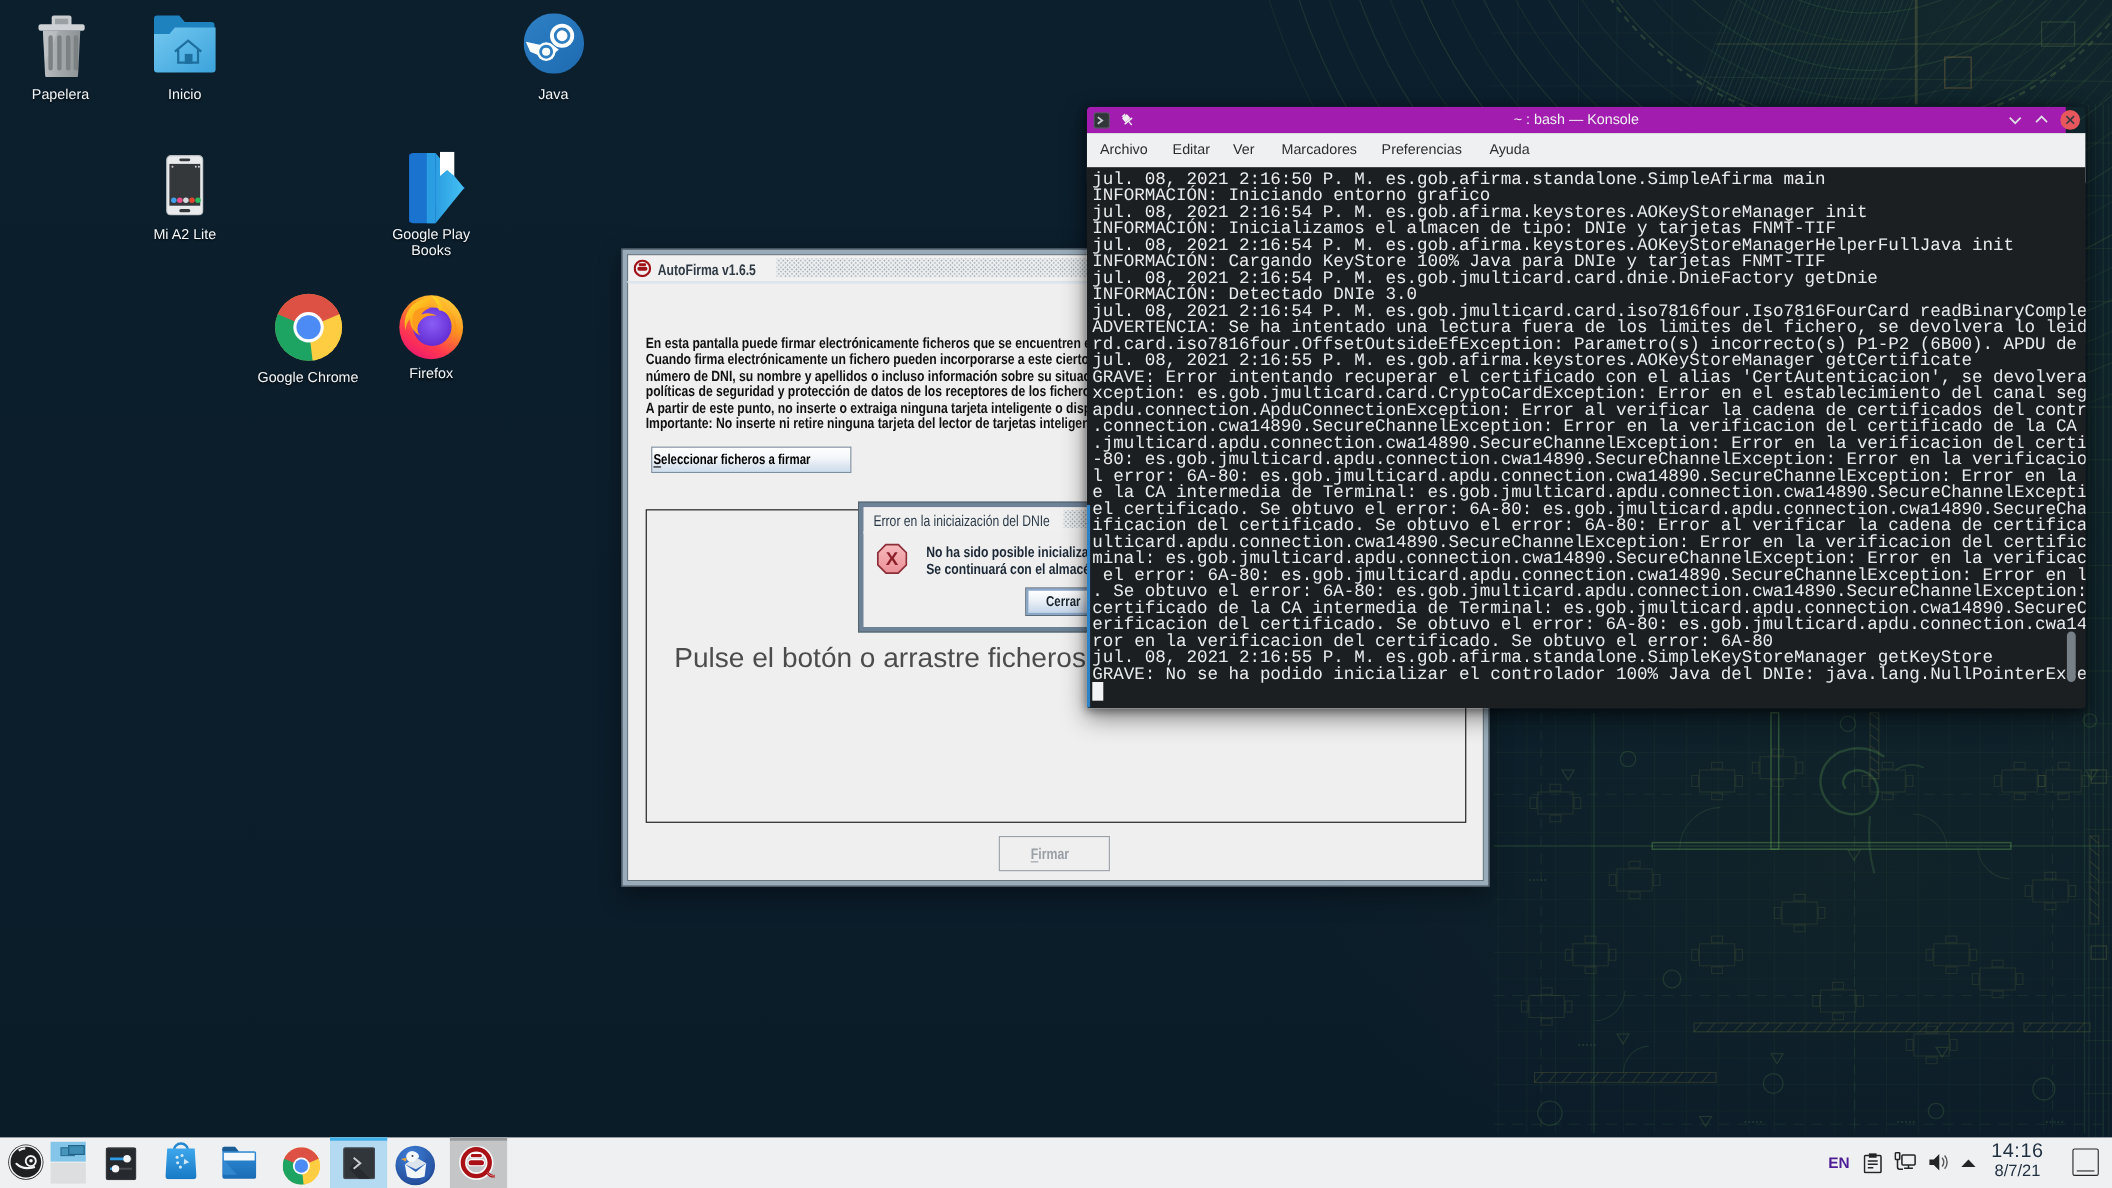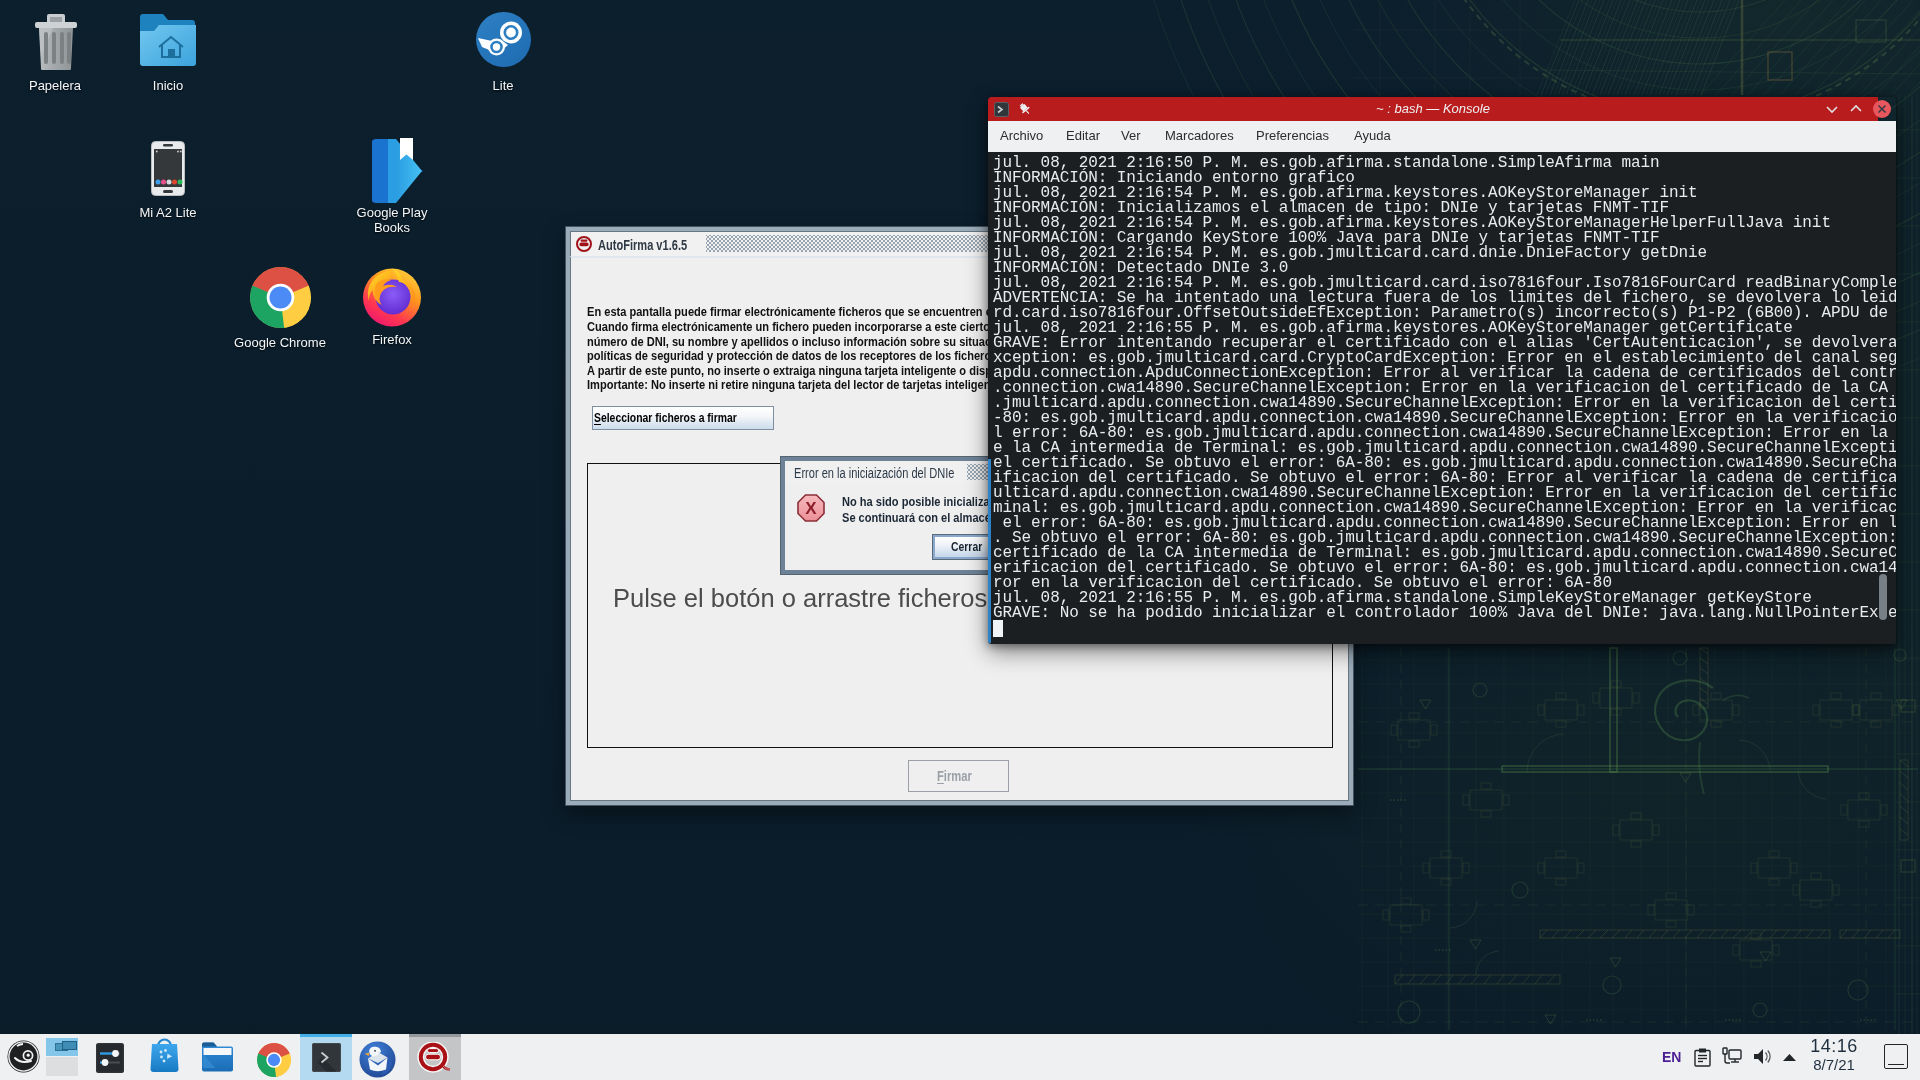--- a/index.html
+++ b/index.html
@@ -41,21 +41,21 @@
              background-image:radial-gradient(#97a5b2 0.75px, transparent 0.85px), radial-gradient(#97a5b2 0.75px, transparent 0.85px);
              background-size:4px 4px; background-position:0 0, 2px 2px; }
   #errbody { position:absolute; left:4px; top:26px; right:4px; bottom:4px; background:#efefef; }
   .errline { position:absolute; left:57px; font-size:13.5px; font-weight:bold; color:#1c2835; }
   #cerrar { position:absolute; left:148px; top:52px; width:76px; height:24px;
             background:linear-gradient(#ffffff, #eef3f8 40%, #cfdded 85%, #c5d6ea);
             border:2px solid #89a8cc; outline:1px solid #5a6b7c; font-size:13px; font-weight:bold; color:#17222d; text-align:center; line-height:20px; }
 
   
   #kwin { position:absolute; left:988px; top:97px; width:908px; height:547px; box-shadow:0 8px 22px rgba(0,0,0,0.45), 0 2px 8px rgba(0,0,0,0.4); border-radius:4px 4px 3px 3px; overflow:hidden; }
-  #ktitle { position:absolute; left:0; top:0; right:18px; height:24px; background:#b91c1c;font-style:italic; }
+  #ktitle { position:absolute; left:0; top:0; right:18px; height:24px; background:#a21caf; }
   #ktitletext { position:absolute; left:0; right:0; top:4px; text-align:center; font-size:13px; color:#eff1f2; }
   #kmenu { position:absolute; left:0; top:24px; right:0; height:45px; background:#eff0f1; color:#2b2e31; font-size:13px; }
   #kmenu span { position:absolute; top:7px; }
   #kterm { position:absolute; left:0; top:55px; right:0; bottom:0; background:#1c1f22; }
   #kterm pre { position:absolute; left:5px; top:4px; font-family:"Liberation Mono", monospace; font-size:16px; line-height:15px; color:#e9ebec; letter-spacing:-0.08px; }
   #kcursor { position:absolute; left:5px; top:468px; width:10px; height:17px; background:#f2f3f4; }
   #kbluestrip { position:absolute; left:0; top:307px; width:3px; height:184px; background:#2e82c6; }
   #kscroll { position:absolute; right:9px; top:422px; width:8px; height:46px; border-radius:4px; background:#788087; }
   .kbtn { position:absolute; top:0; height:24px; }
 
@@ -524,21 +524,21 @@
         </linearGradient>
       </defs>
  <circle cx="27.5" cy="27.5" r="27.5" fill="url(#sg)"></circle>
  <path d="M2 26 L21 30 L18 40 L6 35 z" fill="#ffffff"></path>
  <path d="M24 27 L32 33 L24 40 z" fill="#ffffff"></path>
  <circle cx="20.5" cy="35" r="8.5" fill="#ffffff"></circle>
  <circle cx="20.5" cy="35" r="5" fill="none" stroke="#2e7fc2" stroke-width="2.6"></circle>
  <circle cx="35" cy="20.5" r="11" fill="#ffffff"></circle>
  <circle cx="35" cy="20.5" r="6.2" fill="none" stroke="#2e7fc2" stroke-width="2.6"></circle>
 </svg>
-<div class="dlabel" style="left:463px;top:78px;width:80px">Lite</div>
+<div class="dlabel" style="left:463px;top:78px;width:80px">Java</div>
 
 <svg class="abs" style="left:151px;top:141px" width="34" height="55" viewBox="0 0 34 55">
  <rect x="0.5" y="0.5" width="33" height="54" rx="4" fill="#e8eaec" stroke="#b9bdc0"></rect>
  <rect x="3" y="8" width="28" height="38" fill="#35383b"></rect>
  <rect x="12" y="3" width="10" height="2.6" rx="1.3" fill="#35383b"></rect>
  <rect x="12" y="49" width="10" height="3" rx="1.5" fill="#35383b"></rect>
  <circle cx="5.8" cy="10.5" r="0.9" fill="#cfd2d5"></circle>
  <circle cx="27" cy="10.5" r="0.9" fill="#cfd2d5"></circle>
       <circle cx="29.8" cy="10.5" r="0.9" fill="#cfd2d5"></circle>
  <g>

